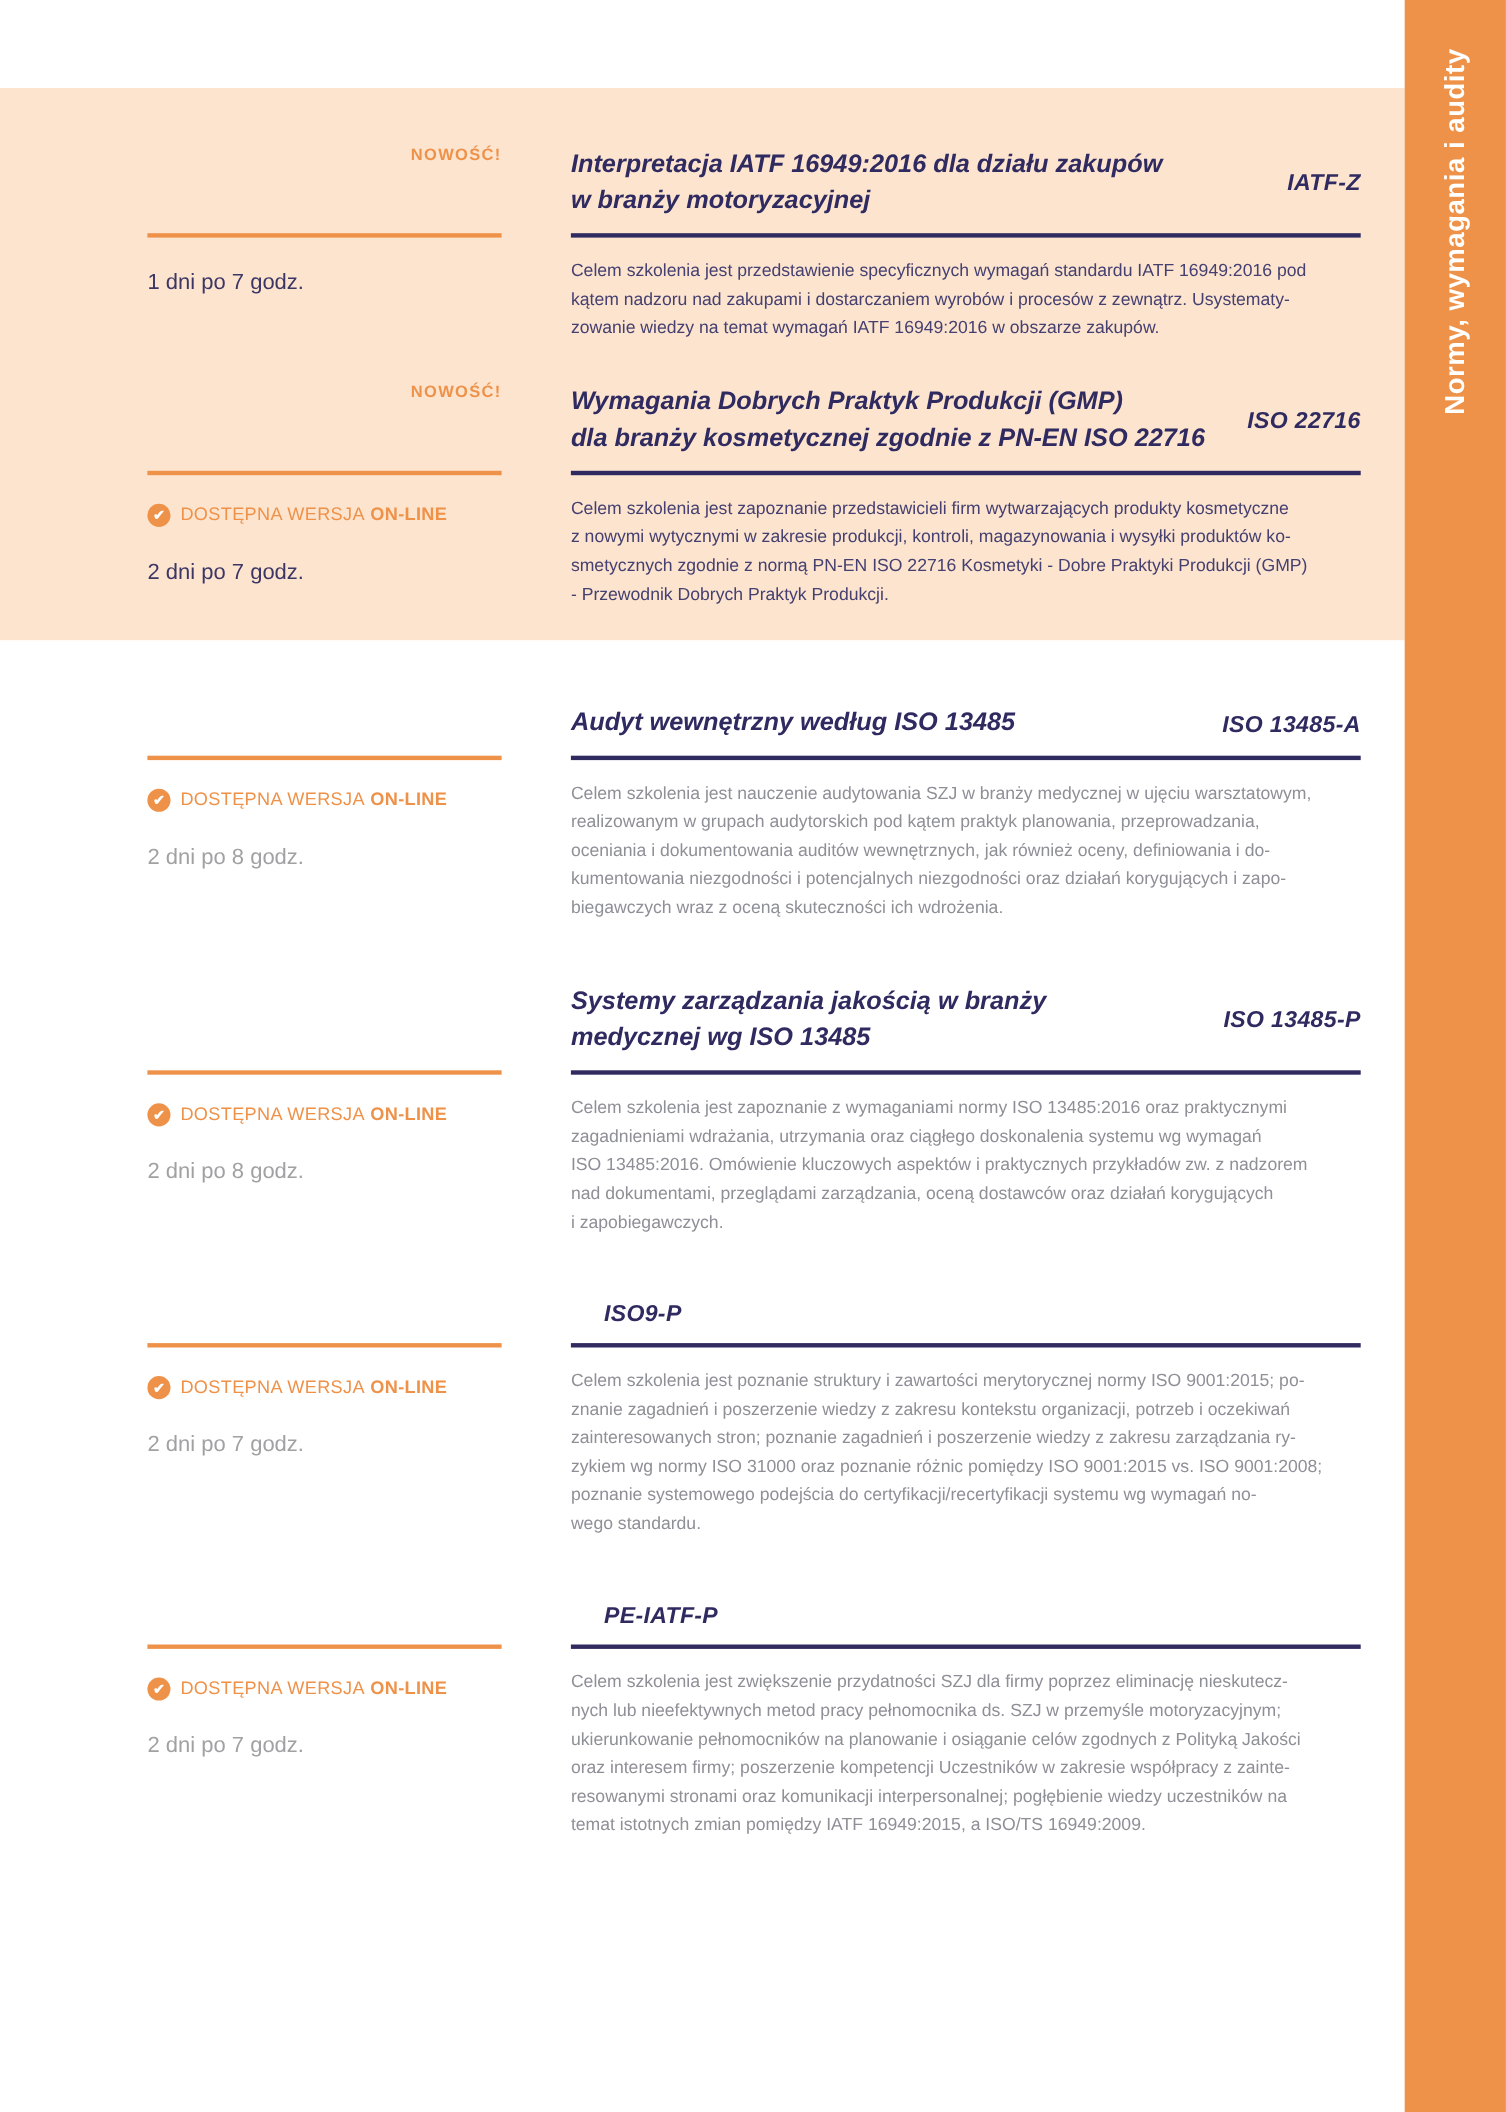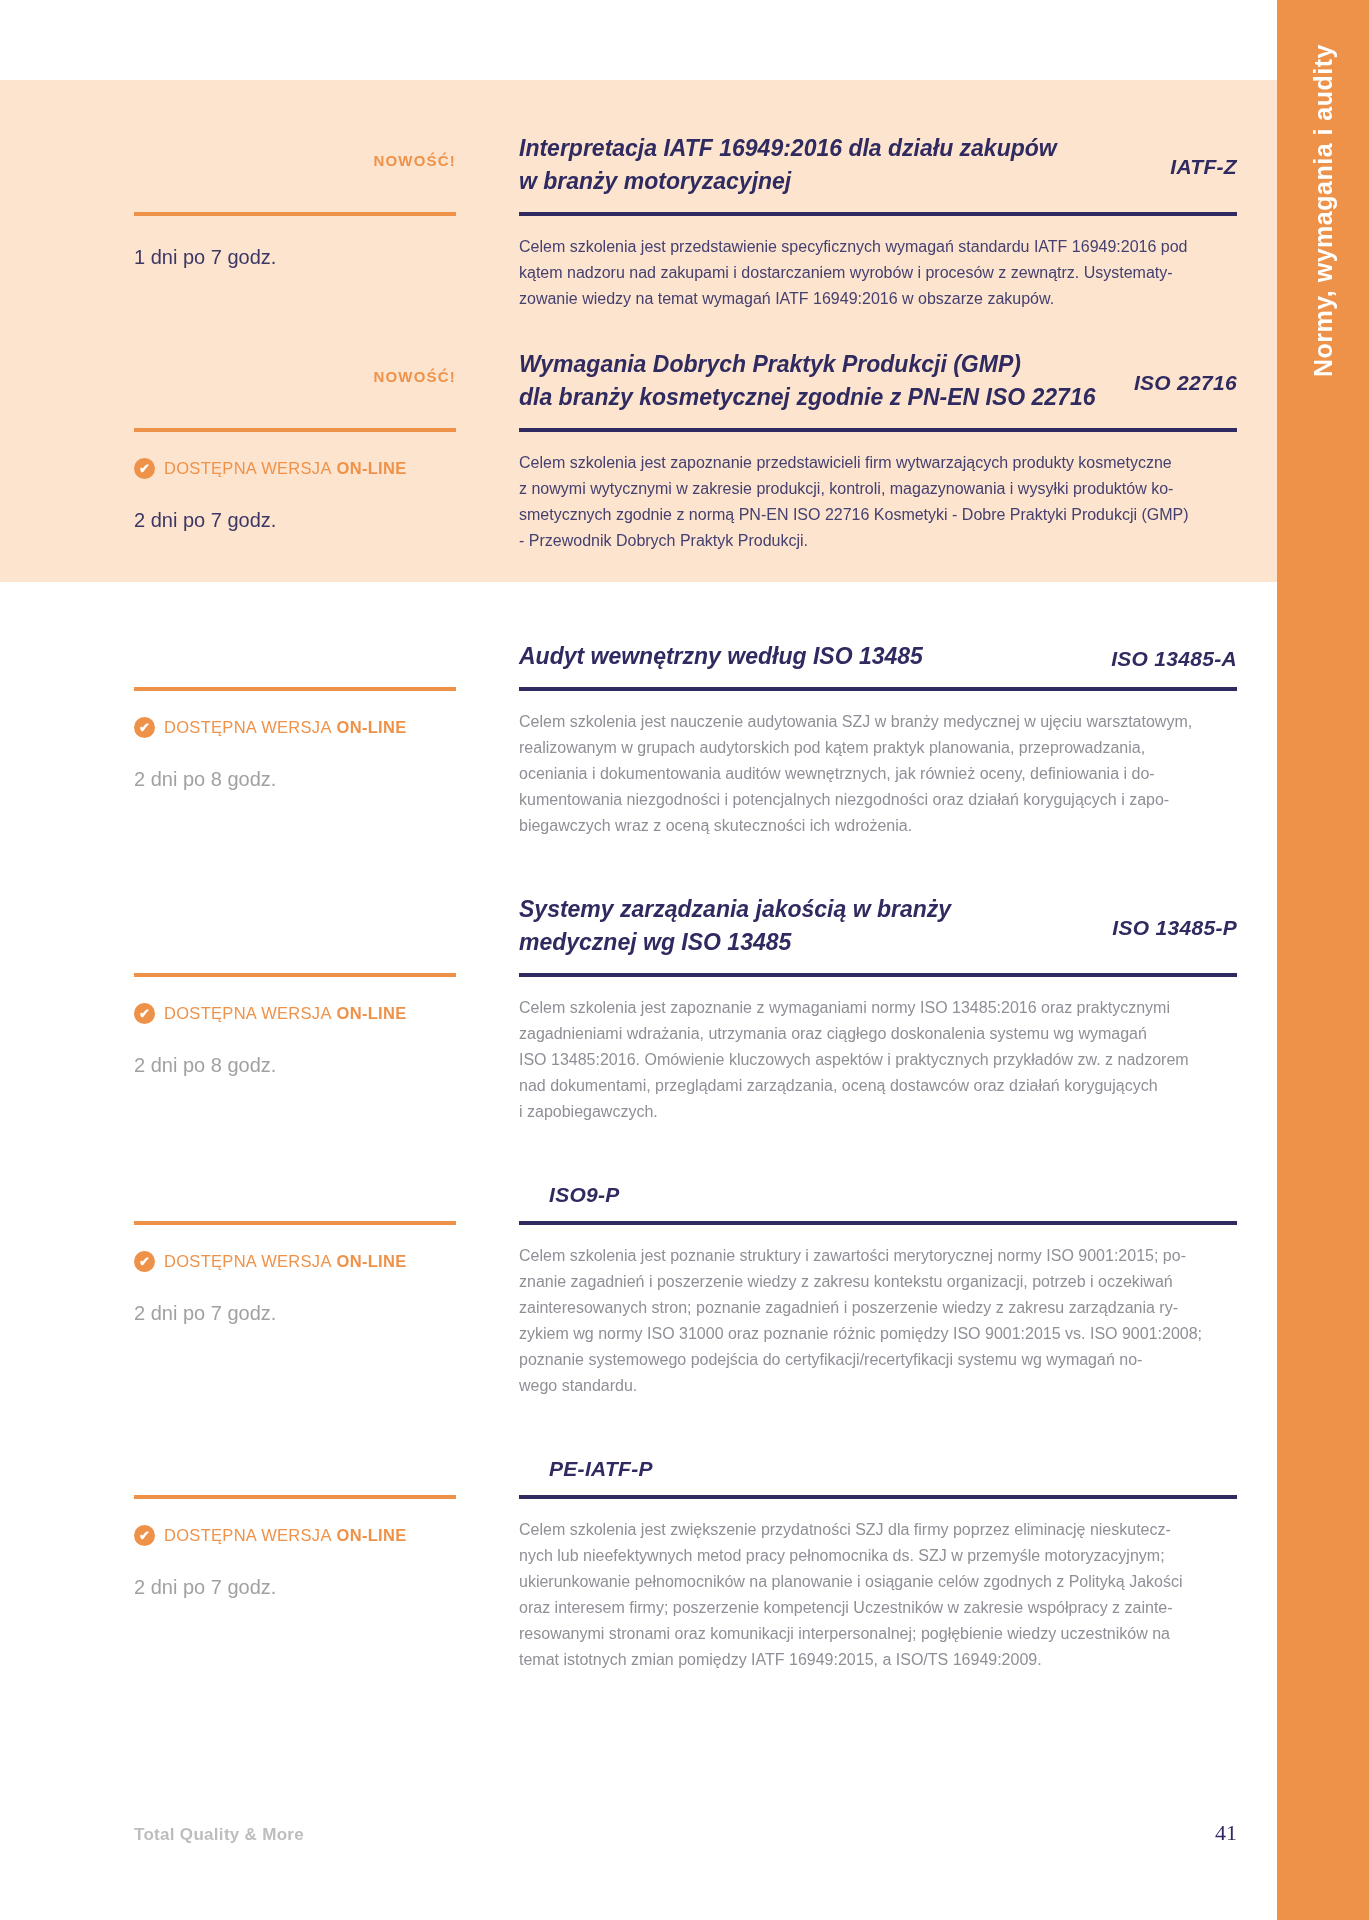--- a/index.html
+++ b/index.html
@@ -53,21 +53,21 @@
   
   .entry {
     display:grid;
     grid-template-columns:322px 718px;
     column-gap:63px;
     grid-template-rows:auto auto auto;
   }
   .band-highlight .entry + .entry { margin-top:36px; }
   .band-plain .entry + .entry { margin-top:54px; }
 
-  .cell-left-top  { grid-column:1; grid-row:1; display:flex; align-items:center; justify-content:flex-end; }
+  .cell-left-top  { grid-column:1; grid-row:1; display:flex; align-items:flex-start; justify-content:flex-end; }
   .cell-right-top { grid-column:2; grid-row:1; }
   .rule-left  { grid-column:1; grid-row:2; }
   .rule-right { grid-column:2; grid-row:2; }
   .cell-left-bot  { grid-column:1; grid-row:3; }
   .cell-right-bot { grid-column:2; grid-row:3; }
 
   .title-row { display:flex; align-items:center;font-style:italic; }
   .title {
     flex:1 1 auto;
     font-size:23px; line-height:33px;
@@ -320,24 +320,20 @@
 nych lub nieefektywnych metod pracy pełnomocnika ds. SZJ w przemyśle motoryzacyjnym;
 ukierunkowanie pełnomocników na planowanie i osiąganie celów zgodnych z Polityką Jakości
 oraz interesem firmy; poszerzenie kompetencji Uczestników w zakresie współpracy z zainte-
 resowanymi stronami oraz komunikacji interpersonalnej; pogłębienie wiedzy uczestników na
 temat istotnych zmian pomiędzy IATF 16949:2015, a ISO/TS 16949:2009.</p>
       </div>
     </section>
 
   </div>
 
-  <div class="footer">
-    <div class="footer-brand">Total Quality &amp; More</div>
-    <div class="page-number">41</div>
-  </div>
 
   <div class="sidebar">
     <div class="sidebar-label-wrap">
       <span class="sidebar-label">Normy, wymagania i audity</span>
     </div>
   </div>
 
 </div>
 
 </body></html>

